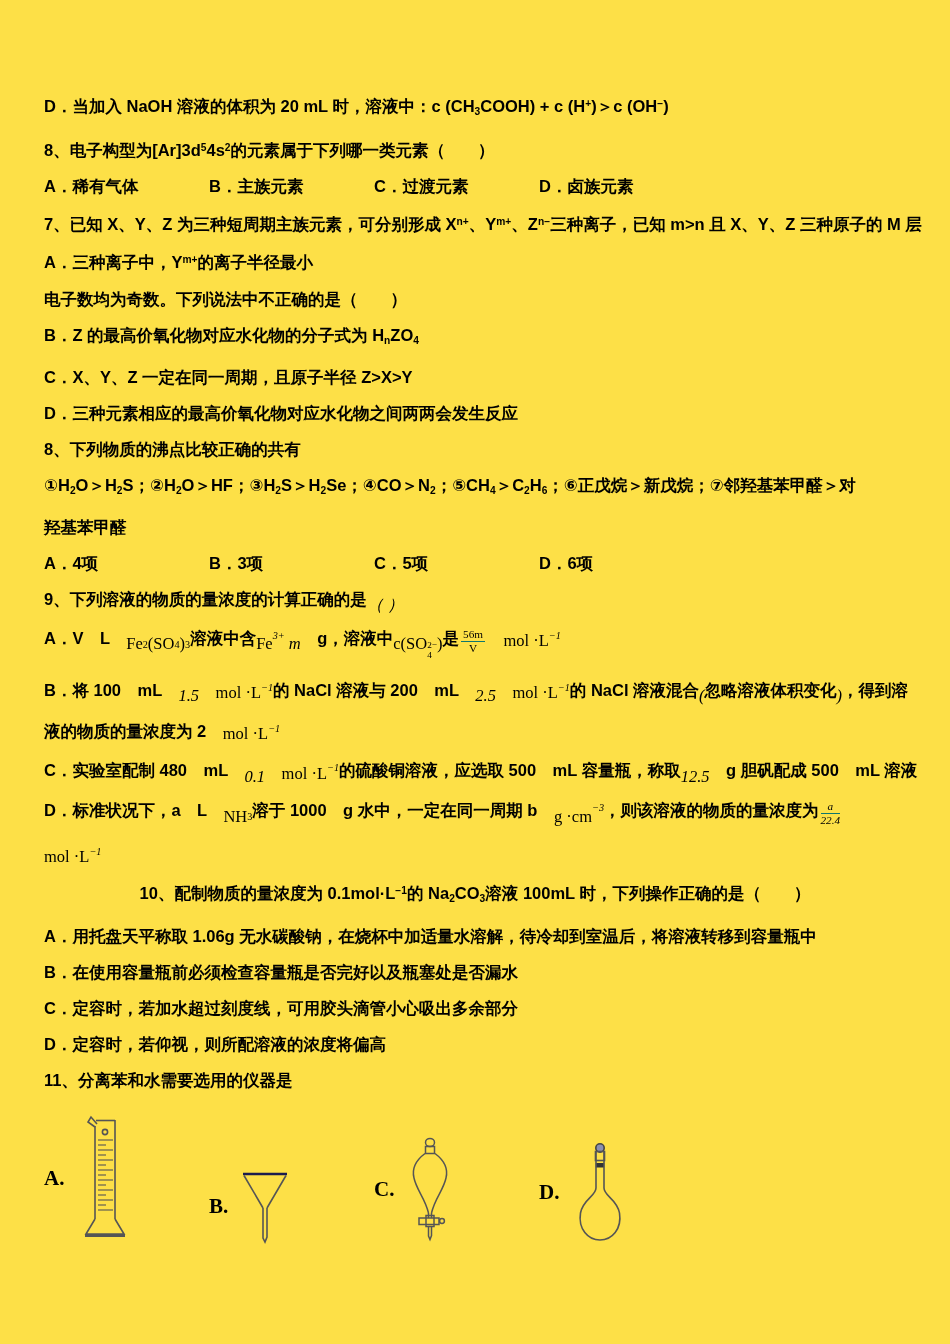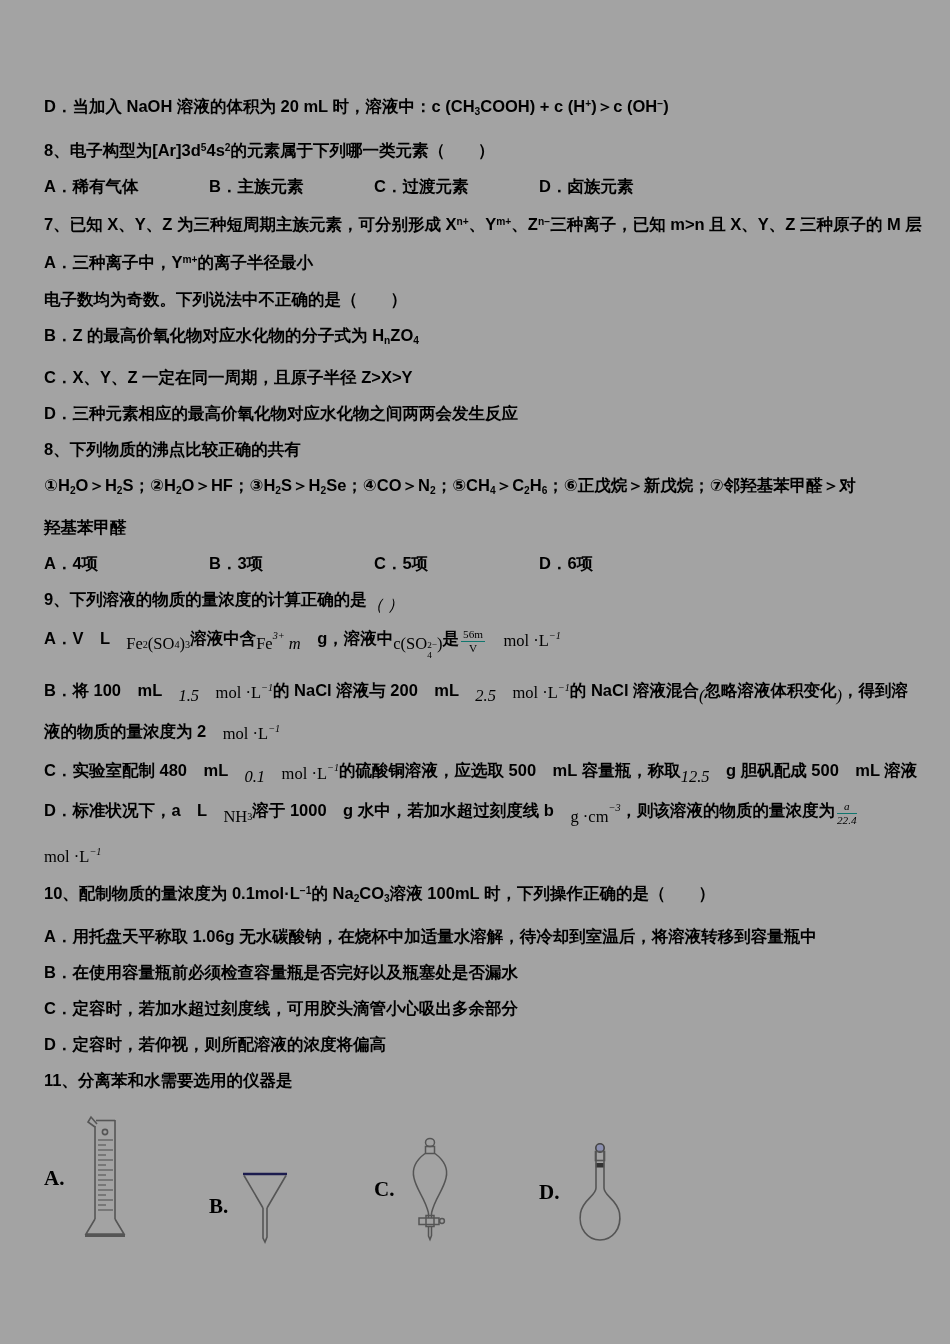--- a/index.html
+++ b/index.html
@@ -1,18 +1,18 @@
 <!DOCTYPE html>
 <html><head>
 <meta charset="utf-8">
 <style>
   html,body{margin:0;padding:0;background:#fff;}
   .page{
     position:relative; width:950px; height:1344px; box-sizing:border-box;
-    background:#a3a3a3; color:#000;
+    background:#fde047; color:#000;
     font-family:"Liberation Sans","DejaVu Sans",sans-serif;
     font-weight:bold; font-size:16.5px;
     padding:92px 44px 0 44px; overflow:hidden;
   }
   .line{ line-height:24px; margin-bottom:12px; white-space:nowrap; }
   .line.options .opt{ display:inline-block; width:165px; }
   
   .sub{ font-size:0.62em; vertical-align:-0.3em; }
   .sup{ font-size:0.62em; vertical-align:0.5em; }
   
@@ -29,21 +29,21 @@
   .frac.fit{ font-style:italic; }
   .stk{ display:inline-flex; flex-direction:column; vertical-align:-0.45em;
         font-family:"Liberation Serif",serif; font-weight:400; font-size:0.56em; line-height:1.05; }
   
   [data-name="q9-option-a"]{ margin-top:12px; margin-bottom:16px; }
   [data-name="q9-option-b-1"]{ margin-top:10px; }
   [data-name="q9-option-b-2"]{ margin-top:14px; }
   [data-name="q9-option-c"]{ margin-top:8px; }
   [data-name="q9-option-d"]{ margin-top:10px; }
   [data-name="q9-option-d-cont"]{ margin-top:10px; }
-  [data-name="q10-stem"]{ margin-top:6px; }
+  [data-name="q10-stem"]{ margin-top:6px;text-align:center; }
   
   .fig-row{ display:flex; align-items:flex-end; height:140px; margin:6px 0 18px 0; }
   .fig{ width:165px; display:flex; align-items:center; }
   .fig-label{ font-family:"Liberation Serif","DejaVu Serif",serif; font-weight:bold; font-size:21px; margin-right:12px; }
   .fig svg{ display:block; }
   [data-name="q12-stem"]{ margin-top:24px; }
 </style>
 </head>
 <body>
 
@@ -63,21 +63,21 @@
       <div class="line" data-name="q8-items-2"><span>羟基苯甲醛</span></div>
       <div class="line options" data-name="q8-options"><span class="opt" data-name="option-item">A．4项</span><span class="opt" data-name="option-item">B．3项</span><span class="opt" data-name="option-item">C．5项</span><span class="opt" data-name="option-item">D．6项</span></div>
       <div class="line" data-name="q9-stem"><span>9、下列溶液的物质的量浓度的计算正确的是</span><span class="mit plow">（ ）</span></div>
       <div class="line" data-name="q9-option-a"><span>A．V　L　</span><span class="math plow">Fe</span><span class="msub">2</span><span class="math plow">(SO</span><span class="msub">4</span><span class="math plow">)</span><span class="msub">3</span><span>溶液中含</span><span class="math plow">Fe</span><span class="msup">3+</span><span class="mit plow"> m</span><span>　g，溶液中</span><span class="math plow">c(SO</span><span class="stk" data-name="sub-sup-stack">
           <span>2−</span>
           <span>4</span>
         </span><span class="math plow">)</span><span>是</span><span class="frac " data-name="fraction"><span class="fn">56m</span><span class="fd">V</span></span><span class="math">　mol ·L</span><span class="msup">−1</span></div>
       <div class="line" data-name="q9-option-b-1"><span>B．将 100　mL　</span><span class="mit plow">1.5</span><span class="math">　mol ·L</span><span class="msup">−1</span><span>的 NaCl 溶液与 200　mL　</span><span class="mit plow">2.5</span><span class="math">　mol ·L</span><span class="msup">−1</span><span>的 NaCl 溶液混合</span><span class="mit plow">(</span><span>忽略溶液体积变化</span><span class="mit plow">)</span><span>，得到溶</span></div>
       <div class="line" data-name="q9-option-b-2"><span>液的物质的量浓度为 2　</span><span class="math">mol ·L</span><span class="msup">−1</span></div>
       <div class="line" data-name="q9-option-c"><span>C．实验室配制 480　mL　</span><span class="mit plow">0.1</span><span class="math">　mol ·L</span><span class="msup">−1</span><span>的硫酸铜溶液，应选取 500　mL 容量瓶，称取</span><span class="mit plow">12.5</span><span>　g 胆矾配成 500　mL 溶液</span></div>
-      <div class="line" data-name="q9-option-d"><span>D．标准状况下，a　L　</span><span class="math plow2">NH</span><span class="msub">3</span><span>溶于 1000　g 水中，若加水超过刻度线 b</span><span class="math plow2">　g ·cm</span><span class="msup">−3</span><span>，则该溶液的物质的量浓度为</span><span class="frac fit" data-name="fraction"><span class="fn">a</span><span class="fd">22.4</span></span></div>
+      <div class="line" data-name="q9-option-d"><span>D．标准状况下，a　L　</span><span class="math plow2">NH</span><span class="msub">3</span><span>溶于 1000　g 水中，一定在同一周期 b</span><span class="math plow2">　g ·cm</span><span class="msup">−3</span><span>，则该溶液的物质的量浓度为</span><span class="frac fit" data-name="fraction"><span class="fn">a</span><span class="fd">22.4</span></span></div>
       <div class="line" data-name="q9-option-d-cont"><span class="math">mol ·L</span><span class="msup">−1</span></div>
       <div class="line" data-name="q10-stem"><span>10、配制物质的量浓度为 0.1mol·L</span><span class="sup">−1</span><span>的 Na</span><span class="sub">2</span><span>CO</span><span class="sub">3</span><span>溶液 100mL 时，下列操作正确的是（　　）</span></div>
       <div class="line" data-name="q10-option-a"><span>A．用托盘天平称取 1.06g 无水碳酸钠，在烧杯中加适量水溶解，待冷却到室温后，将溶液转移到容量瓶中</span></div>
       <div class="line" data-name="q10-option-b"><span>B．在使用容量瓶前必须检查容量瓶是否完好以及瓶塞处是否漏水</span></div>
       <div class="line" data-name="q10-option-c"><span>C．定容时，若加水超过刻度线，可用胶头滴管小心吸出多余部分</span></div>
       <div class="line" data-name="q10-option-d"><span>D．定容时，若仰视，则所配溶液的浓度将偏高</span></div>
       <div class="line" data-name="q11-stem"><span>11、分离苯和水需要选用的仪器是</span></div>
     </div>
 
   <div class="fig-row" data-name="q11-apparatus-row">

